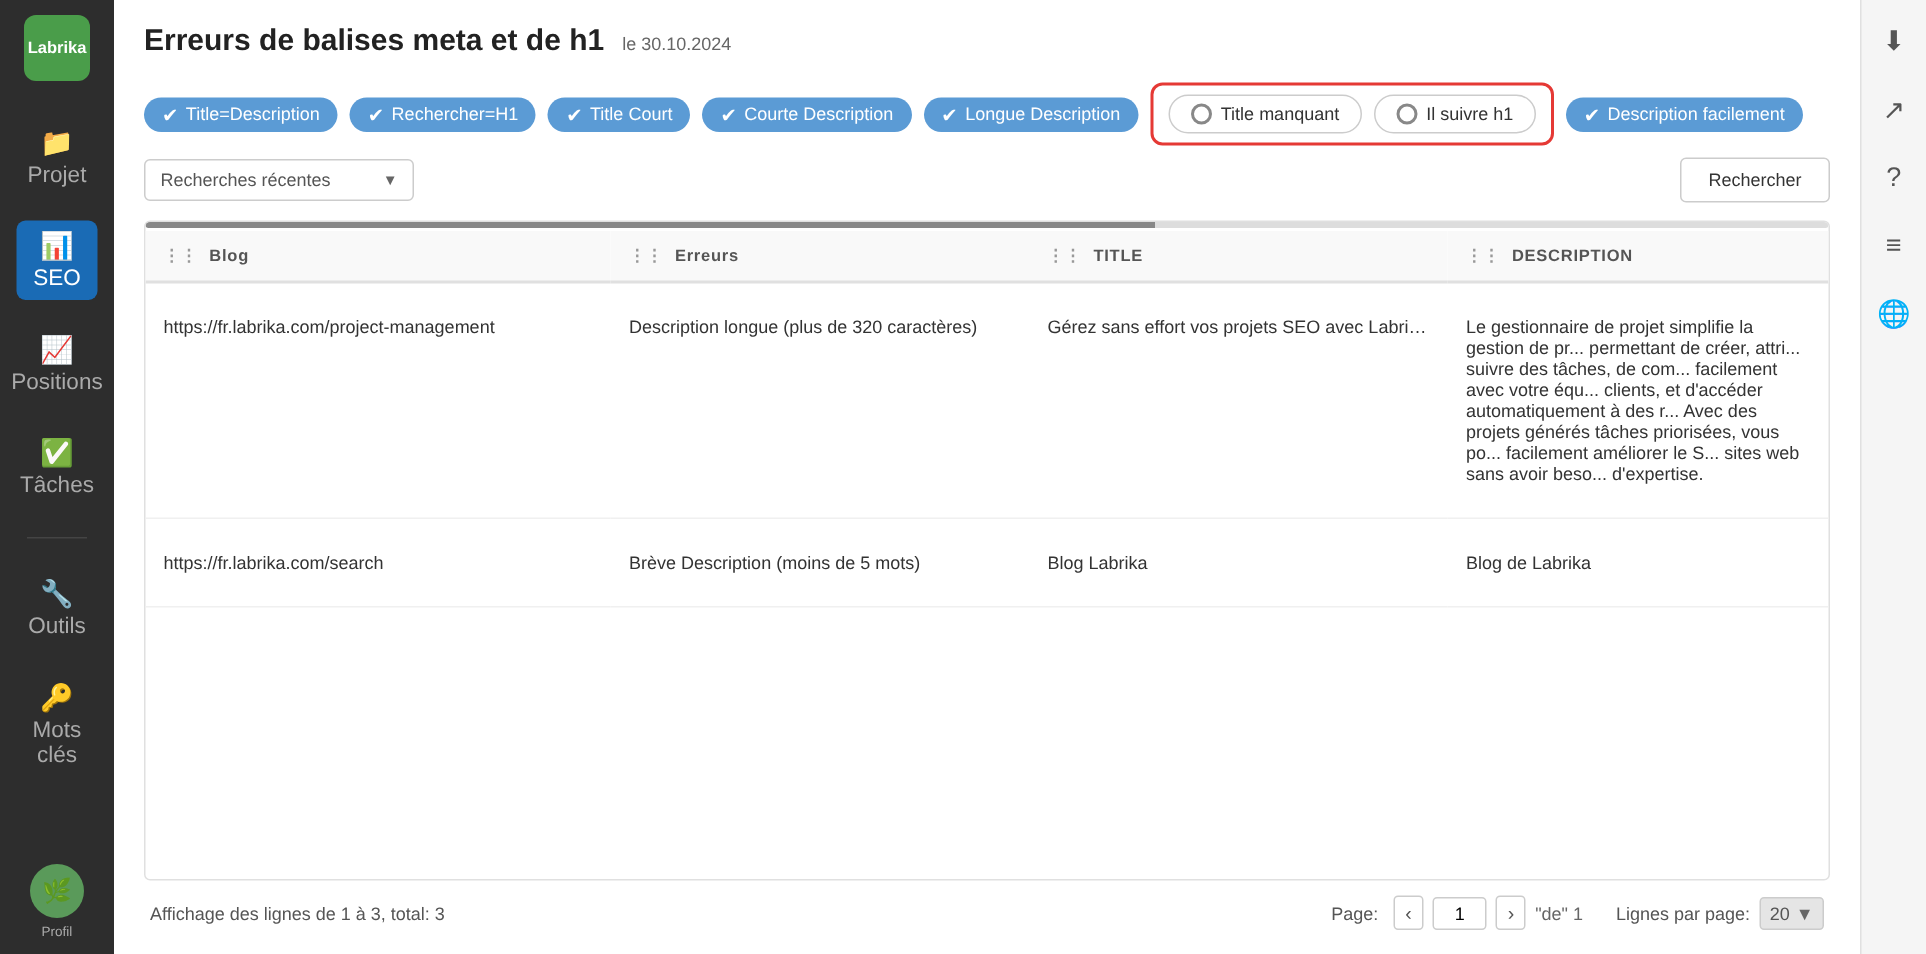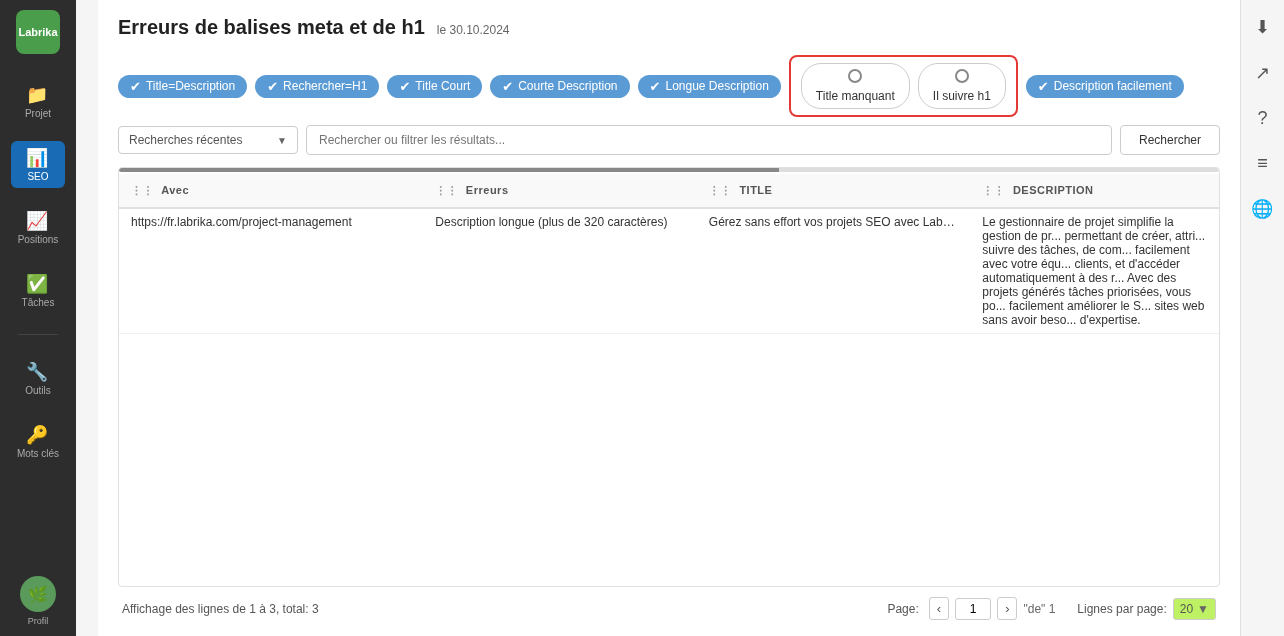--- a/index.html
+++ b/index.html
@@ -35,21 +35,21 @@
       align-items: center;
       gap: 2px;
       padding: 6px 4px;
       border-radius: 6px;
       cursor: pointer;
       width: 54px;
       color: #aaa;
     }
     .sidebar-item.active { background: #1a6bb5; color: white; }
     .sidebar-item .icon { font-size: 18px; }
-    .sidebar-item .label { font-size: 10px; color: inherit; }
+    .sidebar-item .label { font-size: 15px; text-align: center; color: inherit; }
     .sidebar-divider { width: 40px; border-top: 1px solid #444; margin: 4px 0; }
     .sidebar-spacer { flex: 1; }
     .sidebar-avatar {
       width: 36px;
       height: 36px;
       border-radius: 50%;
       background: #5a9a5a;
       display: flex;
       align-items: center;
       justify-content: center;
@@ -79,21 +79,20 @@
     }
 
     
     .main {
       flex: 1;
       display: flex;
       flex-direction: column;
       padding: 16px 20px;
       overflow: hidden;
       background: #fff;
-      margin-left: 22px;
     }
 
     
     .page-header {
       display: flex;
       align-items: baseline;
       gap: 12px;
       margin-bottom: 16px;
     }
     .page-title {
@@ -130,21 +129,20 @@
       display: flex;
       align-items: center;
       gap: 6px;
       background: white;
       color: #333;
       border-radius: 20px;
       padding: 5px 14px;
       font-size: 12px;
       cursor: pointer;
       border: 1px solid #ccc;
-      flex-direction: column;
     }
     .chip-radio .radio-circle {
       width: 14px;
       height: 14px;
       border-radius: 50%;
       border: 2px solid #888;
       background: white;
     }
     .highlighted-box {
       border: 2px solid #e53935;
@@ -216,21 +214,21 @@
       text-align: left;
       font-weight: 600;
       color: #555;
       font-size: 11px;
       letter-spacing: 0.5px;
       white-space: nowrap;
     }
     thead th .col-icon { color: #999; margin-right: 4px; }
     tbody tr { border-bottom: 1px solid #f0f0f0; }
     tbody td {
-      padding: 6px 12px;
+      padding: 22px 12px;
       vertical-align: top;
       color: #333;
     }
     .scroll-indicator {
       height: 4px;
       background: linear-gradient(to right, #888 60%, #ddd 60%);
       border-radius: 2px;
       margin: 0 0 2px 0;
     }
 
@@ -267,21 +265,21 @@
       font-size: 12px;
     }
     .page-of { color: #666; }
     .rows-label { margin-left: 16px; }
     .rows-select {
       display: flex;
       align-items: center;
       border: 1px solid #ccc;
       border-radius: 3px;
       padding: 3px 6px;
-      background: #bef264;
+      background: #e5e5e5;
       gap: 4px;
       cursor: pointer;
     }
     .rows-select span { font-size: 12px; }
     .rows-arrow { font-size: 10px; color: #666; }
   </style>
 </head>
 <body>
 
 <div class="sidebar">
@@ -371,32 +369,31 @@
       <span class="chip-check">✔</span>
       <span>Description facilement</span>
     </div>
   </div>
 
   <div class="search-row">
     <div class="search-dropdown">
       <span class="search-dropdown-label">Recherches récentes</span>
       <span class="search-dropdown-arrow">▼</span>
     </div>
-    <input class="search-input" type="text" placeholder="Rechercher ou filtrer les résultats..." style="">
     <button class="search-button">Rechercher</button>
   </div>
 
   <div class="table-wrapper">
     <div class="scroll-indicator"></div>
     <table>
       <thead>
         <tr>
           <th>
             <span class="col-icon">⋮⋮</span>
-            <span>Avec</span>
+            <span>Blog</span>
           </th>
           <th>
             <span class="col-icon">⋮⋮</span>
             <span>Erreurs</span>
           </th>
           <th>
             <span class="col-icon">⋮⋮</span>
             <span>TITLE</span>
           </th>
           <th>
@@ -405,20 +402,26 @@
           </th>
         </tr>
       </thead>
       <tbody id="table-body">
       <tr>
             <td style="max-width: 280px; overflow: hidden; text-overflow: ellipsis; white-space: nowrap;">https://fr.labrika.com/project-management</td>
             <td style="max-width: 220px; overflow: hidden; text-overflow: ellipsis; white-space: nowrap;">Description longue (plus de 320 caractères)</td>
             <td style="max-width: 220px; overflow: hidden; text-overflow: ellipsis; white-space: nowrap;">Gérez sans effort vos projets SEO avec Labrika Project Manager</td>
             <td style="max-width: 200px; overflow: hidden; text-overflow: clip; white-space: normal;">Le gestionnaire de projet simplifie la gestion de pr... permettant de créer, attri... suivre des tâches, de com... facilement avec votre équ... clients, et d'accéder automatiquement à des r... Avec des projets générés tâches priorisées, vous po... facilement améliorer le S... sites web sans avoir beso... d'expertise.</td>
           </tr>
+          <tr>
+            <td style="max-width: 280px; overflow: hidden; text-overflow: ellipsis; white-space: nowrap;">https://fr.labrika.com/search</td>
+            <td style="max-width: 220px; overflow: hidden; text-overflow: ellipsis; white-space: nowrap;">Brève Description (moins de 5 mots)</td>
+            <td style="max-width: 220px; overflow: hidden; text-overflow: ellipsis; white-space: nowrap;">Blog Labrika</td>
+            <td style="max-width: 200px; overflow: hidden; text-overflow: clip; white-space: normal;">Blog de Labrika</td>
+          </tr>
         </tbody>
     </table>
   </div>
 
   <div class="footer">
     <span>Affichage des lignes de 1 à 3, total: 3</span>
     <div class="pagination">
       <span class="page-label">Page:</span>
       <button class="page-btn">‹</button>
       <input class="page-input" type="text" value="1" style="">

